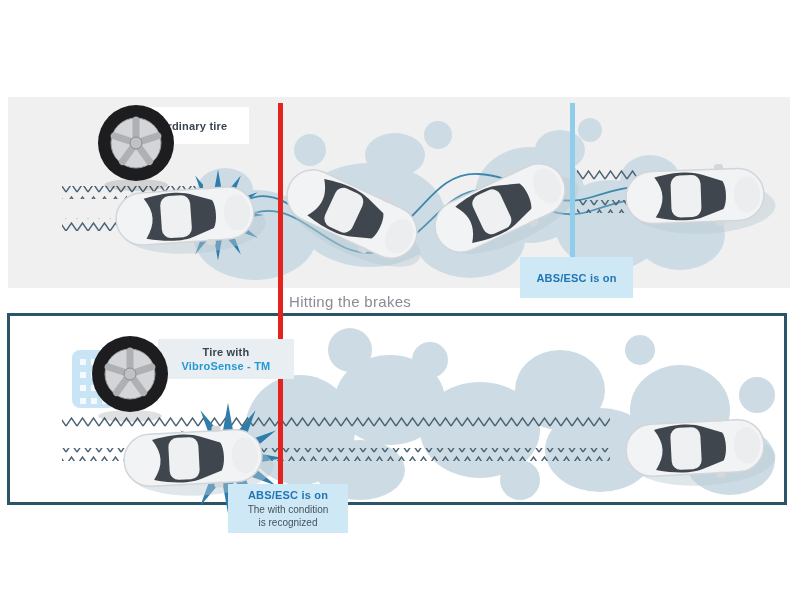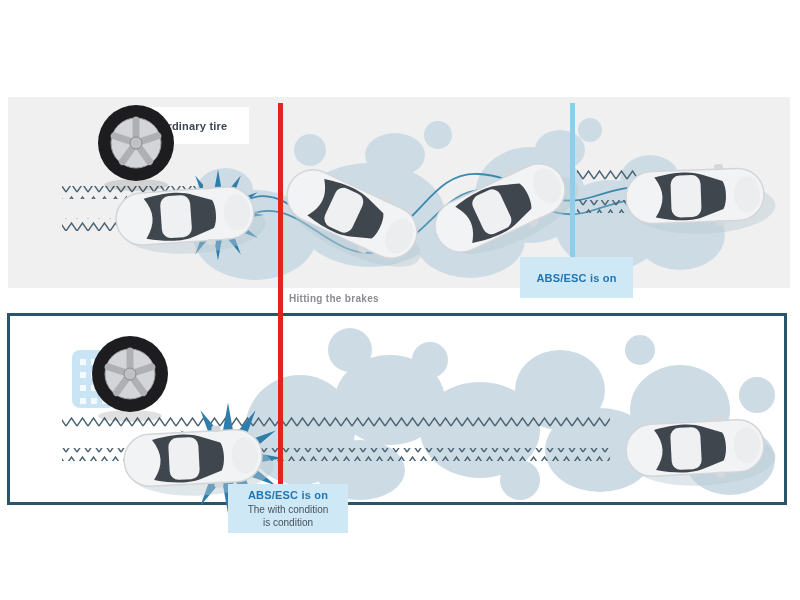--- a/index.html
+++ b/index.html
@@ -24,21 +24,21 @@
     color:var(--tire-label-text); font-size:11px; font-weight:bold; letter-spacing:.2px; }
   .vibro-box { left:158px; top:339px; width:136px; height:40px; background:var(--vibro-box-bg);
     font-size:11px; font-weight:bold; line-height:1.3; letter-spacing:.2px; }
   .vibro-box .l1 { color:var(--tire-label-text); }
   .vibro-box .l2 { color:var(--brand-blue); }
   .abs-box-top { left:520px; top:257px; width:113px; height:41px; background:var(--abs-box-bg);
     color:var(--abs-text); font-size:11px; font-weight:bold; letter-spacing:.2px; }
   .abs-box-bottom { left:228px; top:484px; width:120px; height:49px; background:var(--abs-box-bg);
     color:var(--sub-text); font-size:10px; line-height:1.3; }
   .abs-box-bottom .title { color:var(--abs-text); font-size:11px; font-weight:bold; letter-spacing:.2px; }
-  .divider-label { position:absolute; left:289px; top:293px; font-size:10px; font-weight:bold;
+  .divider-label { position:absolute; left:289px; top:293px; font-size:15px; font-weight:normal;
     color:var(--divider-text); letter-spacing:.3px; }
 
   .puddle { fill:var(--puddle); }
   .burst  { fill:var(--starburst); }
   .skid   { fill:none; stroke:var(--skid-path); stroke-width:1.8; stroke-linecap:round; }
   .wavept { fill:none; stroke:var(--wave); stroke-width:1.4; }
   .carbody { fill:#f2f3f5; stroke:#d2d5d9; stroke-width:1.5; }
   .cabin { fill:#40464e; }
   .roof  { fill:#eef0f2; }
   .mirror{ fill:#d5d8db; }
@@ -164,25 +164,29 @@
   <div class="label-box ordinary-box">
     <span>Ordinary tire</span>
   </div>
 
   <div class="label-box abs-box-top">
     <span>ABS/ESC is on</span>
   </div>
 
   <div class="divider-label">Hitting the brakes</div>
 
+  <div class="label-box vibro-box">
+    <span class="l1">Tire with</span>
+    <span class="l2">VibroSense - TM</span>
+  </div>
 
   <div class="label-box abs-box-bottom">
     <span class="title">ABS/ESC is on</span>
     <span>The with condition</span>
-    <span>is condition</span>
+    <span>is recognized</span>
   </div>
 
   <svg class="layer" width="800" height="600" style="pointer-events:none">
     <defs>
       <g id="wheelShape">
         <ellipse class="tire-shadow" cx="0" cy="42" rx="32" ry="6"></ellipse>
         <circle class="tire-outer" cx="0" cy="0" r="38"></circle>
         <circle class="tire-rim" cx="0" cy="0" r="25"></circle>
         <path class="tire-spokes" d="M0,0 L0,-23 M0,0 L21.9,-7.1 M0,0 L13.5,18.6 M0,0 L-13.5,18.6 M0,0 L-21.9,-7.1"></path>
         <circle class="tire-hub" cx="0" cy="0" r="6"></circle>

